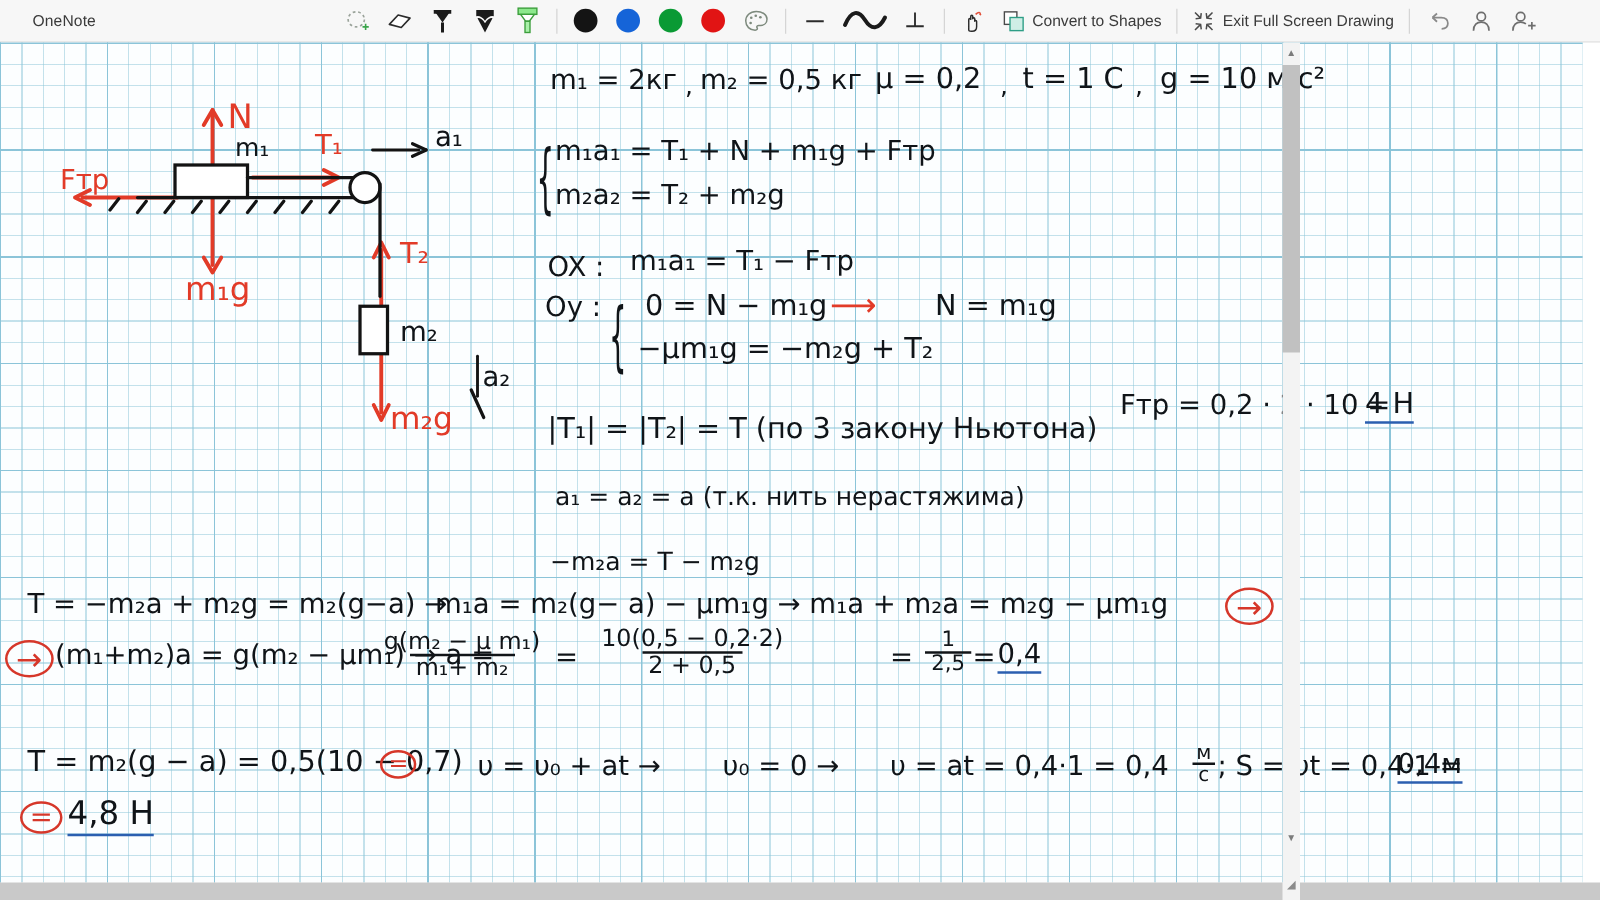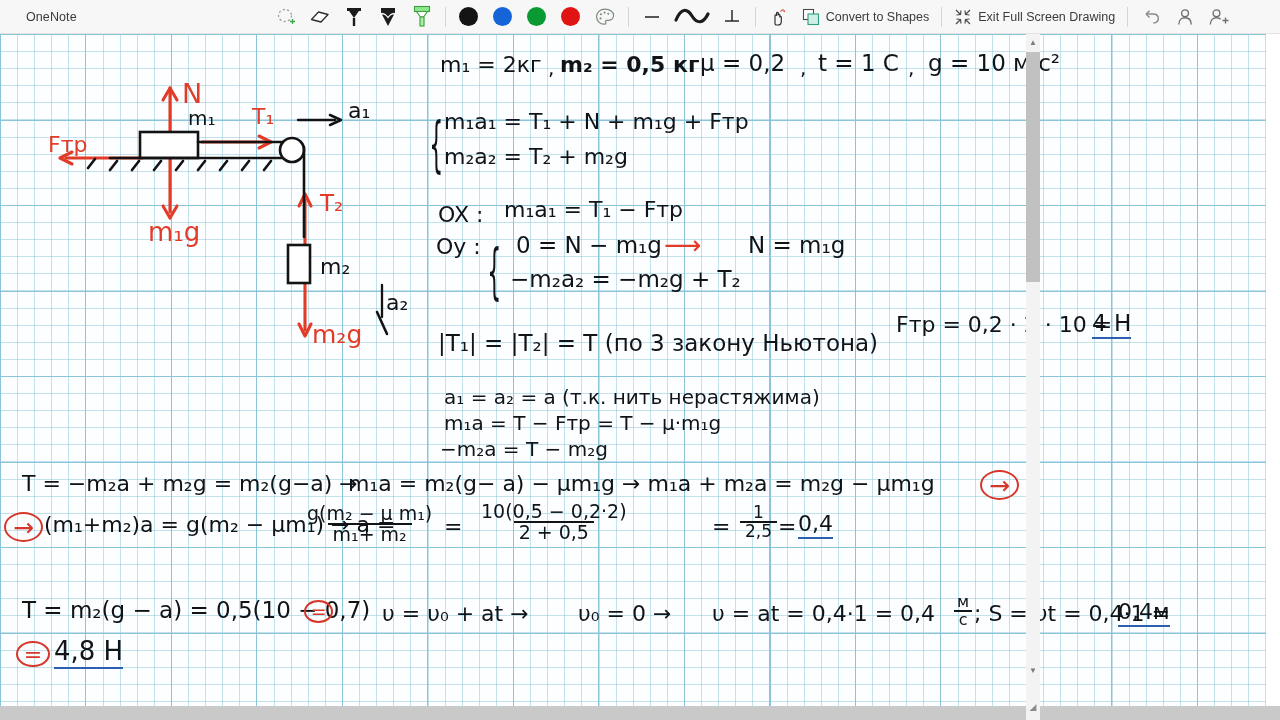--- a/index.html
+++ b/index.html
@@ -294,48 +294,47 @@
       <span class="hw red" style="left:18px;top:60px;font-size:22px;text-align:center;">Fтр</span>
       <span class="hw red" style="left:118px;top:145px;font-size:26px;">m₁g</span>
       <span class="hw red" style="left:290px;top:118px;font-size:23px;">T₂</span>
       <span class="hw" style="left:290px;top:182px;font-size:22px;">m₂</span>
       <span class="hw red" style="left:282px;top:248px;font-size:25px;">m₂g</span>
       <span class="hw" style="left:356px;top:218px;font-size:22px;">a₂</span>
     </div>
 
     <span class="hw" style="left:440px;top:18px;font-size:22px;">m₁ = 2кг</span>
     <span class="hw" style="left:548px;top:22px;font-size:20px;">,</span>
-    <span class="hw" style="left:560px;top:18px;font-size:22px;font-weight:bold;">m₂ = 0,5 кг</span>
+    <span class="hw" style="left:560px;top:18px;font-size:22px;">m₂ = 0,5 кг</span>
     <span class="hw" style="left:700px;top:16px;font-size:23px;">μ = 0,2</span>
     <span class="hw" style="left:800px;top:22px;font-size:20px;">,</span>
     <span class="hw" style="left:818px;top:16px;font-size:23px;">t = 1 C</span>
     <span class="hw" style="left:908px;top:22px;font-size:20px;">,</span>
     <span class="hw" style="left:928px;top:16px;font-size:23px;">g = 10 м/с²</span>
 
     <span class="hw sysbrace" style="left:428px;top:95px;font-size:26px;">{</span>
     <span class="hw" style="left:444px;top:75px;font-size:22px;">m₁a₁ = T₁ + N + m₁g + Fтр</span>
     <span class="hw" style="left:444px;top:110px;font-size:22px;">m₂a₂ = T₂ + m₂g</span>
 
     <span class="hw" style="left:438px;top:168px;font-size:22px;">OX :</span>
     <span class="hw" style="left:504px;top:163px;font-size:22px;">m₁a₁ = T₁ − Fтр</span>
 
     <span class="hw" style="left:436px;top:200px;font-size:22px;">Oy :</span>
     <span class="hw sysbrace" style="left:486px;top:222px;font-size:26px;">{</span>
     <span class="hw" style="left:516px;top:198px;font-size:23px;">0 = N − m₁g</span>
     <span class="hw red" style="left:664px;top:196px;font-size:26px;">⟶</span>
     <span class="hw" style="left:748px;top:198px;font-size:23px;">N = m₁g</span>
-    <span class="hw" style="left:510px;top:232px;font-size:23px;">−m₂a₂ = −m₂g + T₂</span>
+    <span class="hw" style="left:510px;top:232px;font-size:23px;">−μm₁g = −m₂g + T₂</span>
 
     <span class="hw" style="left:896px;top:278px;font-size:22px;">Fтр = 0,2 · 2 · 10 =</span>
     <span class="hw blue-ul" style="left:1092px;top:276px;font-size:23px;">4 H</span>
 
     <span class="hw" style="left:438px;top:296px;font-size:23px;">|T₁| = |T₂| = T  (по 3 закону Ньютона)</span>
 
     <span class="hw" style="left:444px;top:351px;font-size:20px;">a₁ = a₂ = a (т.к. нить нерастяжима)</span>
-    <span class="hw" style="left:444px;top:377px;font-size:20px;">m₁a =  T − Fтр  = T − μ·m₁g</span>
     <span class="hw" style="left:440px;top:403px;font-size:20px;">−m₂a = T − m₂g</span>
 
     <span class="hw" style="left:22px;top:437px;font-size:22px;">T = −m₂a + m₂g = m₂(g−a)  →</span>
     <span class="hw" style="left:348px;top:437px;font-size:22px;">m₁a = m₂(g− a) − μm₁g  →  m₁a + m₂a = m₂g − μm₁g</span>
     <span class="hw circ" style="left:980px;top:436px;font-size:25px;">→</span>
 
     <span class="hw circ" style="left:4px;top:478px;font-size:25px;">→</span>
     <span class="hw" style="left:44px;top:478px;font-size:22px;">(m₁+m₂)a  =  g(m₂ − μm₁)  →   a =</span>
 
     <span class="hw" style="left:302px;top:470px;font-size:19px;">

